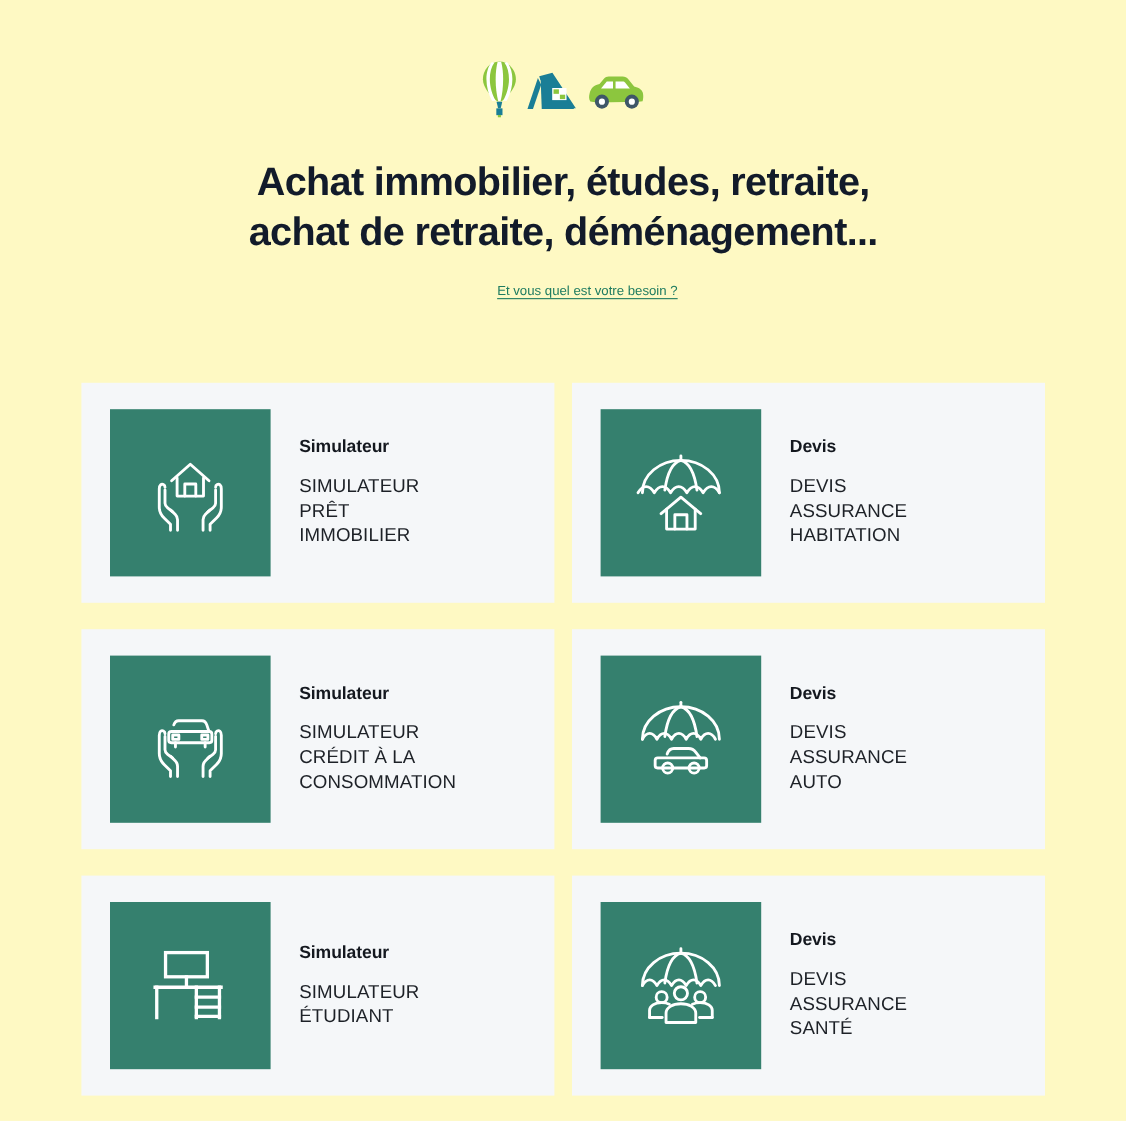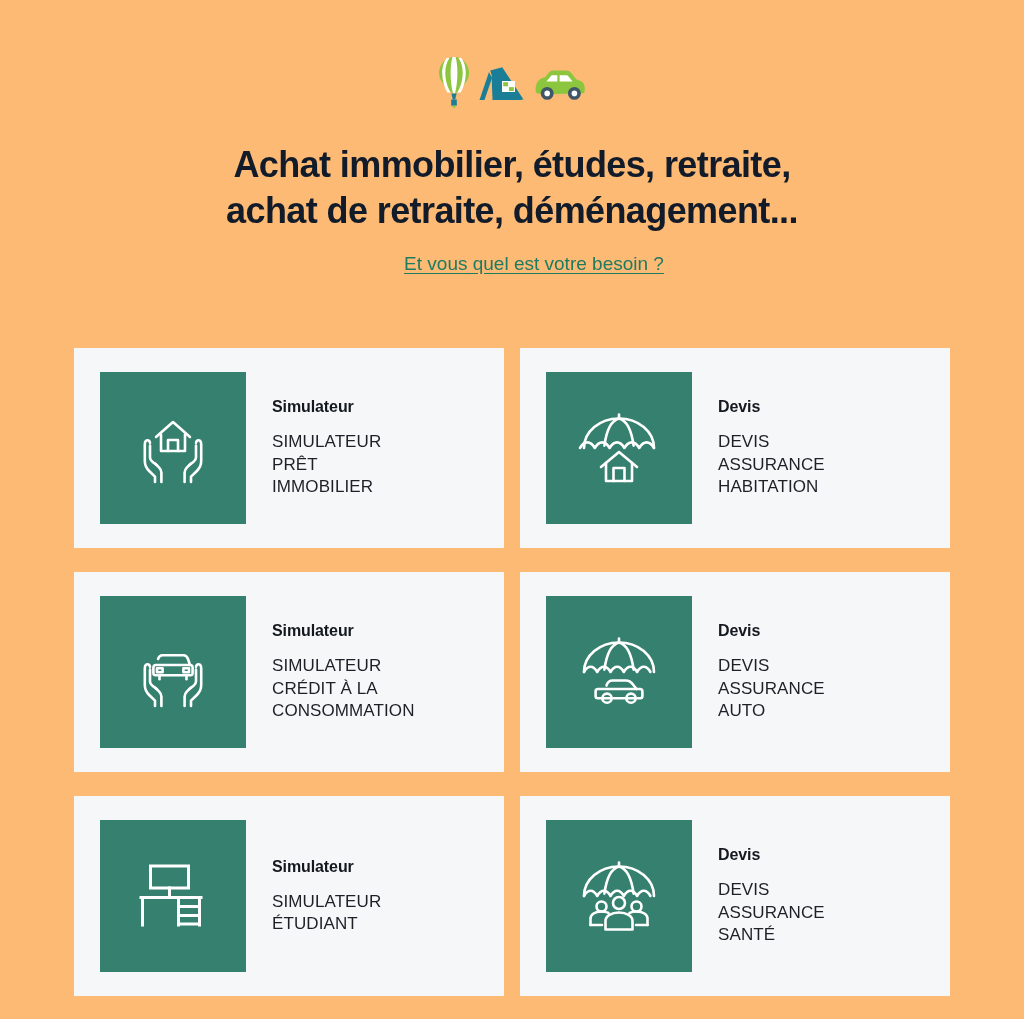--- a/index.html
+++ b/index.html
@@ -13,21 +13,21 @@
     height: 1019px;
     overflow: hidden;
     font-family: "Liberation Sans", sans-serif;
     -webkit-font-smoothing: antialiased;
   }
 
   .page {
     width: 1024px;
     height: 1019px;
     position: relative;
-    background: #fdba74;
+    background: #fef9c3;
   }
 
   
   .hero {
     padding-top: 54px;
     text-align: center;
   }
 
   .hero-icons {
     display: flex;
@@ -46,21 +46,21 @@
     font-weight: 700;
     letter-spacing: -0.6px;
     color: #121B2A;
     padding: 0 80px;
   }
 
   .hero-link-wrap {
     margin-top: 18px;
   }
   .hero-link {
-    font-size: 19px;
+    font-size: 12px;
     line-height: 24px;
     color: #1E7B60;
     text-underline-offset: 3px;
     font-weight: 400;
     cursor: pointer;
     margin-left: 44px;
   }
 
   
   .grid {

